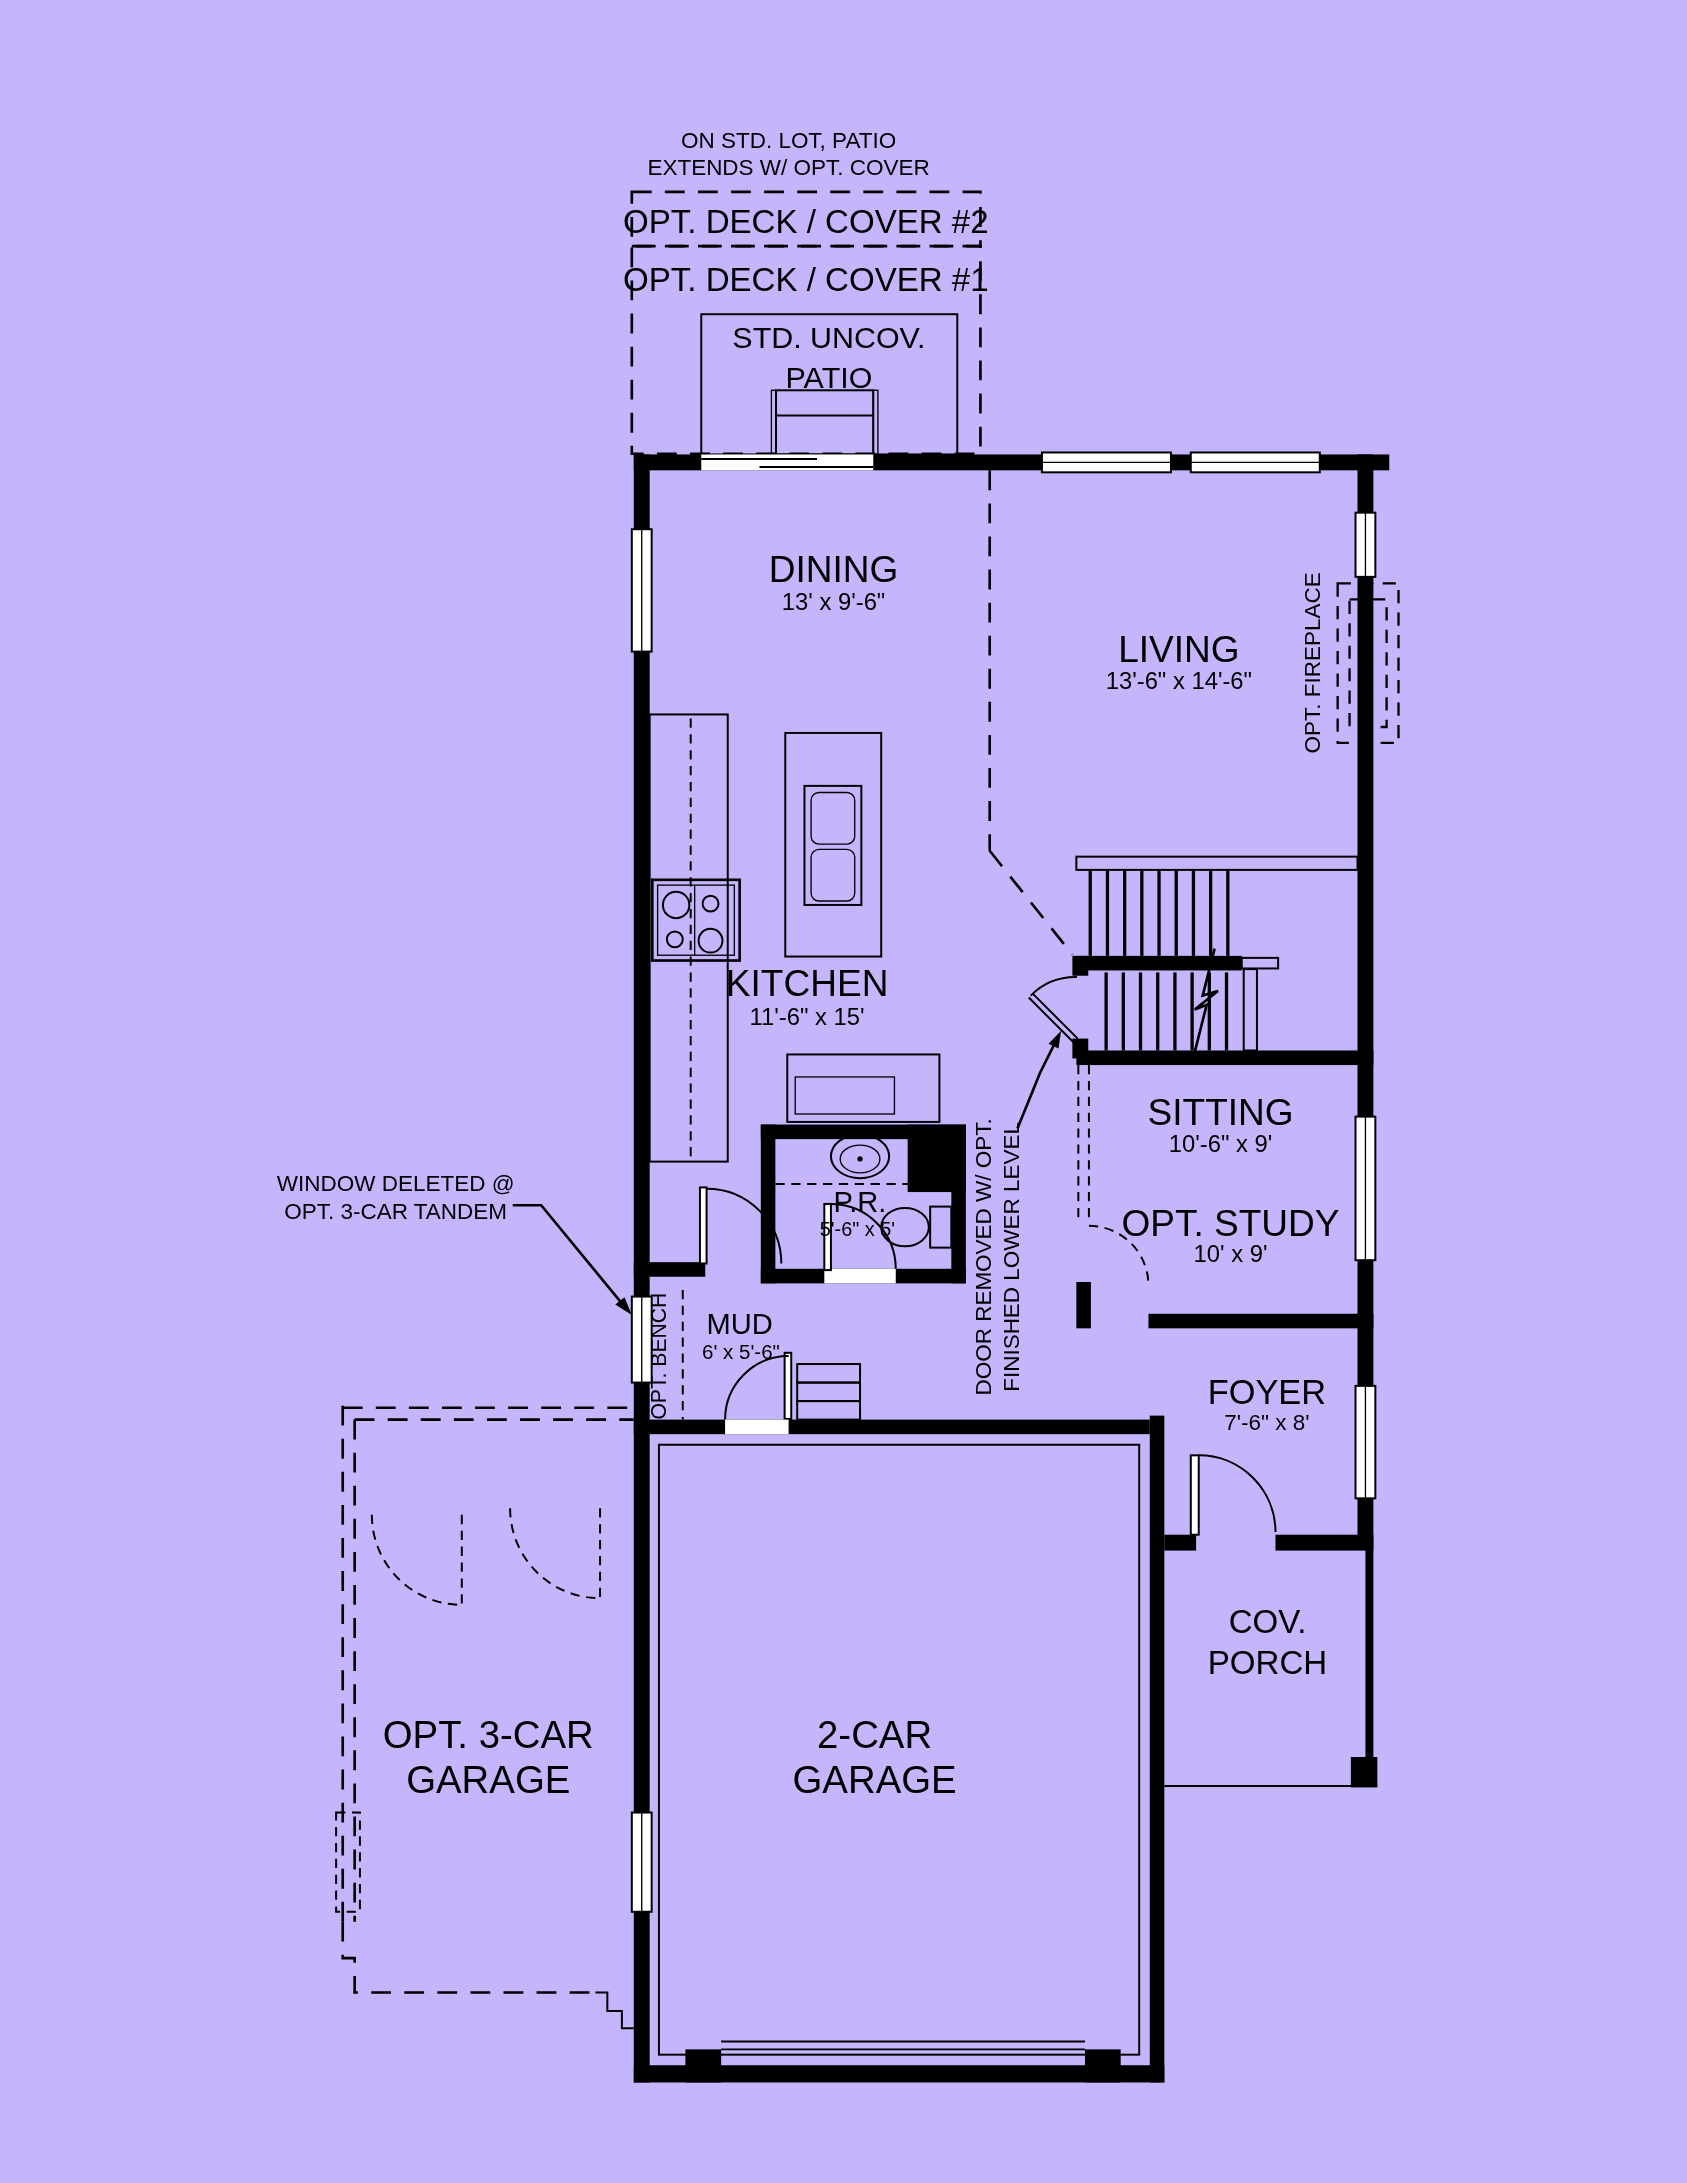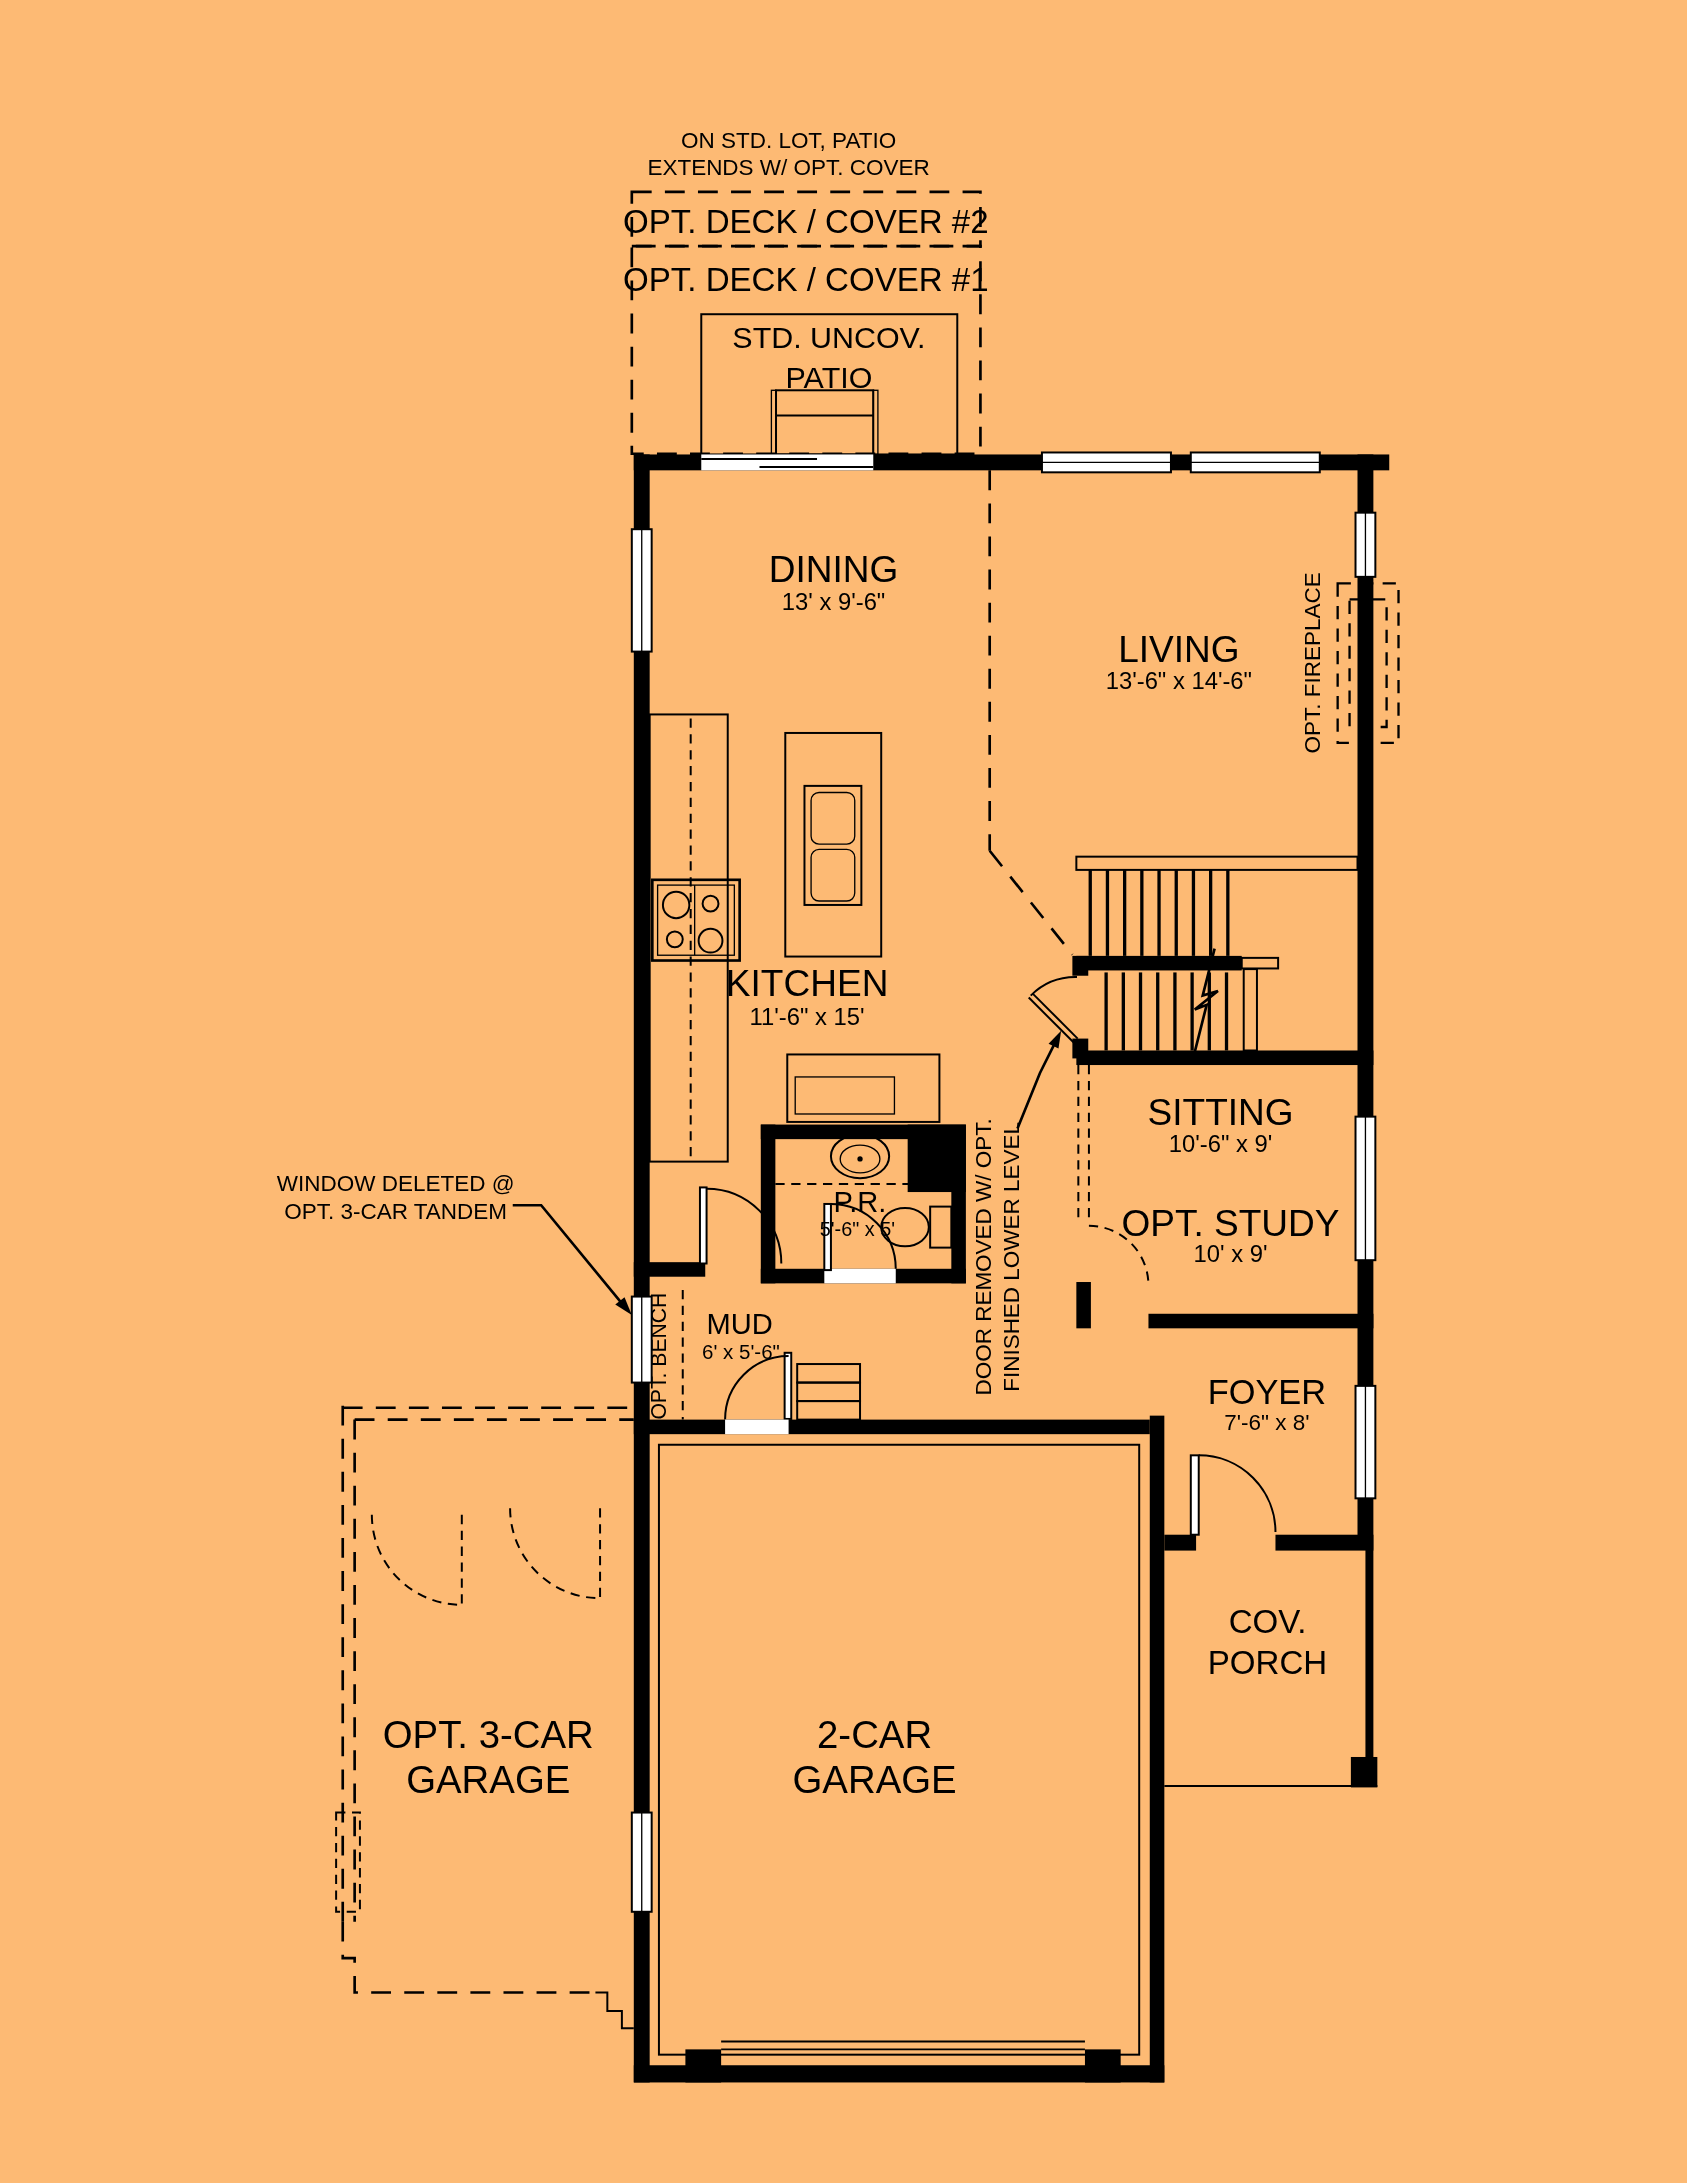--- a/index.html
+++ b/index.html
@@ -1,16 +1,16 @@
 <!DOCTYPE html>
 <html style="font-size:10.6px"><head>
 <meta charset="utf-8">
 <style>
   html,body{margin:0;padding:0;background:#ffffff;}
-  #plan{position:relative;width:1687px;height:2183px;background:#fdba74;overflow:hidden;
+  #plan{position:relative;width:1687px;height:2183px;background:#c4b5fd;overflow:hidden;
         font-family:"Liberation Sans", sans-serif;}
   svg{position:absolute;left:0;top:0;}
   .wall{fill:#000;stroke:none;}
   .thin{fill:none;stroke:#000;stroke-width:3;}
   .thin2{fill:none;stroke:#000;stroke-width:2;}
   .thick4{fill:none;stroke:#000;stroke-width:4;}
   .winbox{fill:#fff;stroke:#000;stroke-width:3;}
   .dash-big{fill:none;stroke:#000;stroke-width:4;stroke-dasharray:30 20;}
   .dash-med{fill:none;stroke:#000;stroke-width:3.5;stroke-dasharray:20 14;}
   .dash-sm{fill:none;stroke:#000;stroke-width:3;stroke-dasharray:14 10;}

